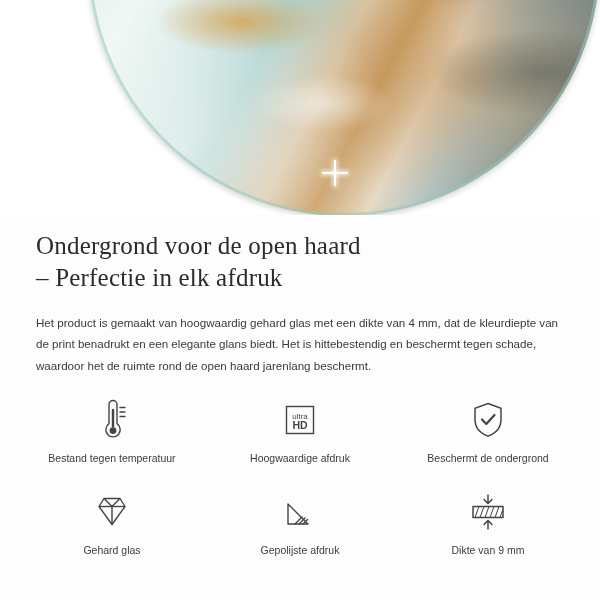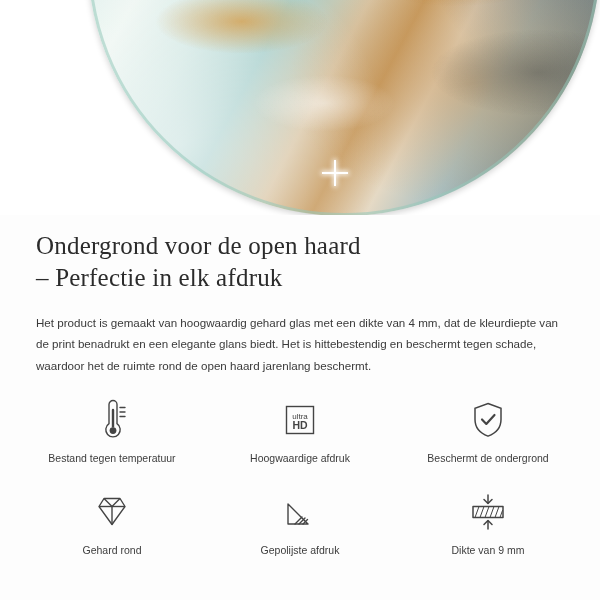--- a/index.html
+++ b/index.html
@@ -221,21 +221,21 @@
 
     <div class="feature">
       <div class="feature-icon">
         <svg width="42" height="38" viewBox="0 0 42 38" fill="none" stroke="#444" stroke-width="1.4" stroke-linejoin="round">
           <path d="M8 13.5 L13 5.5 h16 l5 8 -13 18z"></path>
           <path d="M8 13.5 h26"></path>
           <path d="M13 5.5 l8 8 8-8"></path>
           <path d="M21 13.5 v18"></path>
         </svg>
       </div>
-      <div class="feature-label">Gehard rond</div>
+      <div class="feature-label">Gehard glas</div>
     </div>
 
     <div class="feature">
       <div class="feature-icon">
         <svg width="40" height="40" viewBox="0 0 40 40" fill="none" stroke="#444" stroke-width="1.4" stroke-linecap="round" stroke-linejoin="round">
           <path d="M8 32 V12 L28 32 z"></path>
           <path d="M15 32 l7-7M19 32 l6-6M23 32 l4.5-4.5"></path>
         </svg>
       </div>
       <div class="feature-label">Gepolijste afdruk</div>

